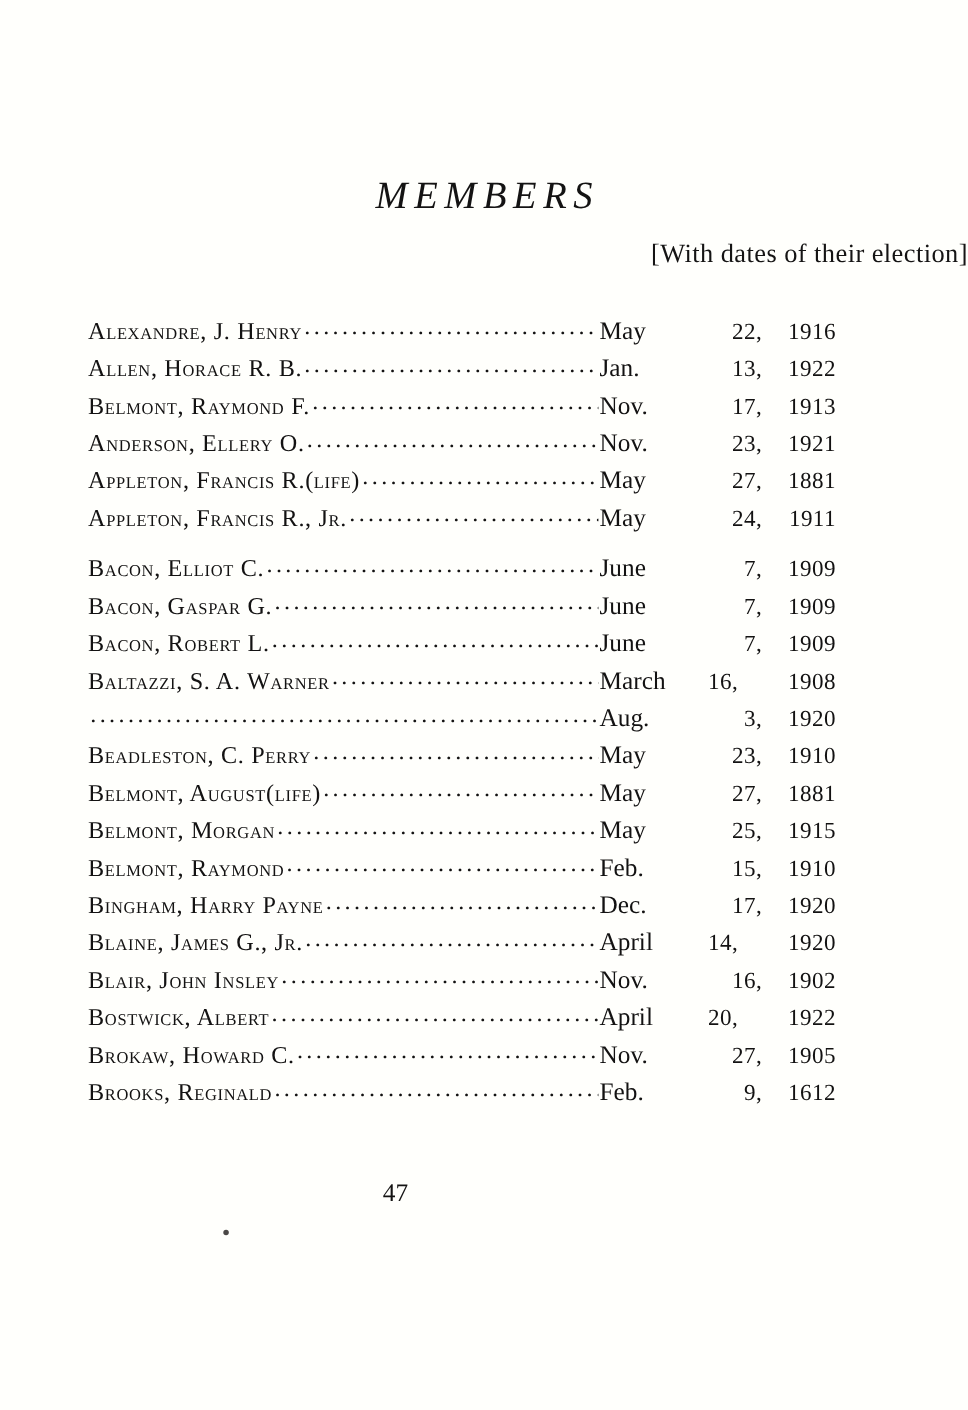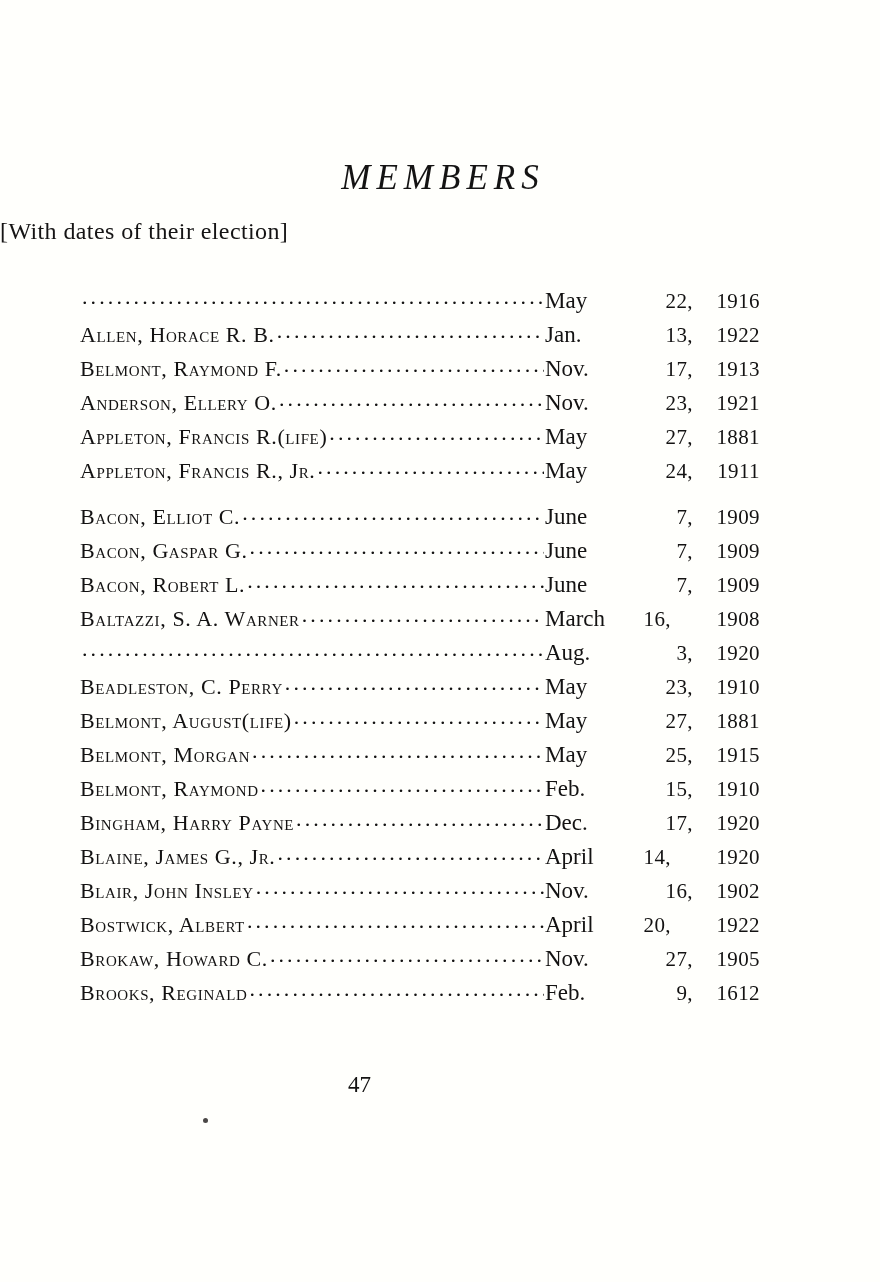--- a/index.html
+++ b/index.html
@@ -34,21 +34,21 @@
     font-variant: small-caps;
     text-indent: 6px;
     color: #141313;
     font-style: italic;
   }
   .subtitle {
     position: absolute;
     top: 218px;
     left: 0;
     width: 880px;
-    text-align: left;
+    text-align: right;
     font-size: 24px;
     letter-spacing: 0.4px;
     color: #151414;
   }
 
   
   .list {
     position: absolute;
     top: 286px;
     left: 80px;
@@ -172,20 +172,21 @@
 <body>
 
 <div class="page">
 
   <div class="title">MEMBERS</div>
   <div class="subtitle">[With dates of their election]</div>
 
   <div class="list">
       <div class="block">
         <div class="entry">
+          <span class="nm">Alexandre, J. Henry</span>
           <span class="leader"></span>
           <span class="mon">May</span>
           <span class="day">22,</span>
           <span class="yr">1916</span>
         </div>
         <div class="entry">
           <span class="nm">Allen, Horace R. B.</span>
           <span class="leader"></span>
           <span class="mon">Jan.</span>
           <span class="day">13,</span>

